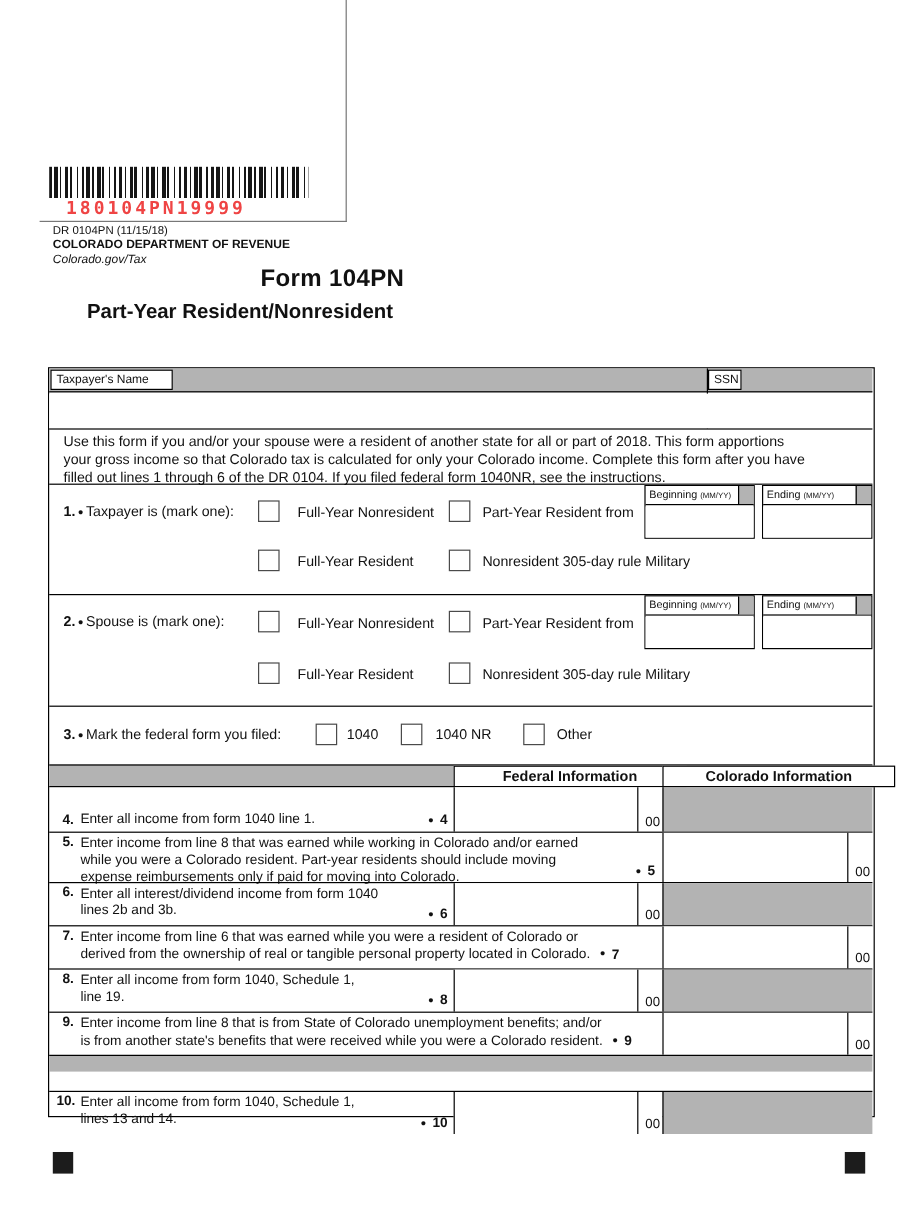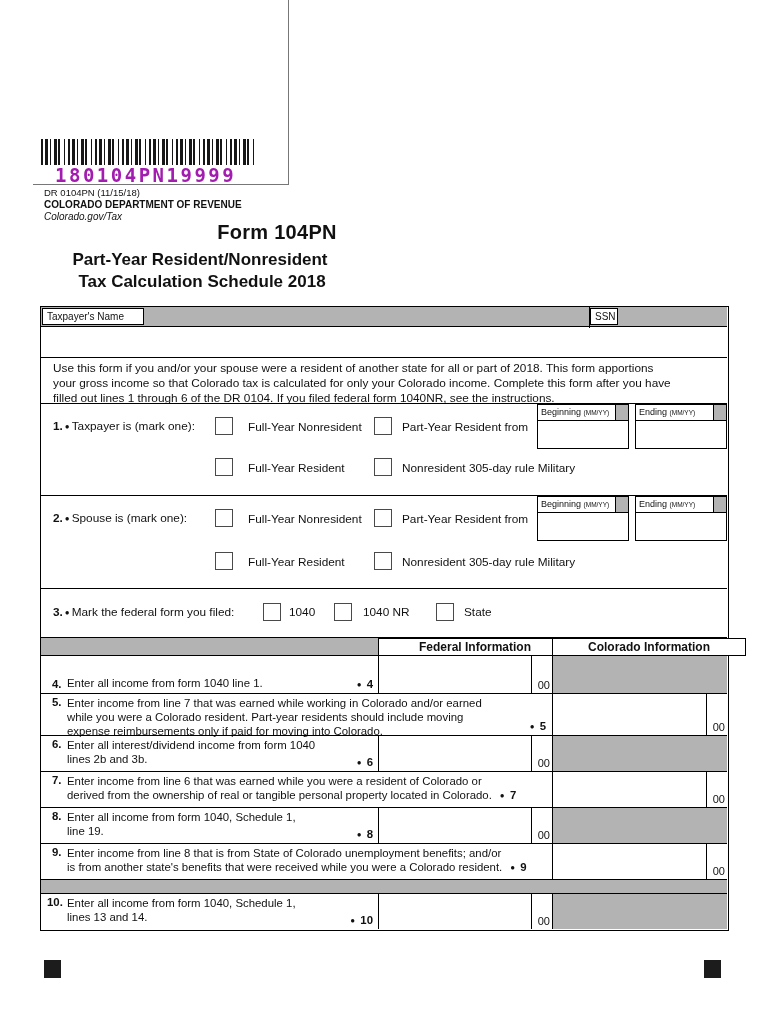--- a/index.html
+++ b/index.html
@@ -17,21 +17,21 @@
                  border-right:1.5px solid #777; border-bottom:1.5px solid #777; background:#fff; }
   .barcode-bars { position:absolute; left:8px; top:139px; width:216px; height:26px;
     background:repeating-linear-gradient(90deg,
       #161616 0 2px, #fff 2px 4px,
       #161616 4px 7px, #fff 7px 9px,
       #161616 9px 10px, #fff 10px 13px,
       #161616 13px 16px, #fff 16px 17px,
       #161616 17px 19px, #fff 19px 23px,
       #161616 23px 24px, #fff 24px 27px); }
   .barcode-text { position:absolute; left:22px; top:164px; font-family:"DejaVu Sans Mono", monospace;
-                  font-size:19px; font-weight:bold; letter-spacing:2.5px; color:#a21caf; }
+                  font-size:15px; font-weight:bold; letter-spacing:2.5px; color:#ef4444; }
 
   .form-code { position:absolute; left:44px; top:187px; font-size:9.5px; }
   .dept      { position:absolute; left:44px; top:199px; font-size:10px; font-weight:bold; }
   .site      { position:absolute; left:44px; top:211px; font-size:10px; font-style:italic; }
 
   .form-title  { position:absolute; left:97px; top:221px; width:360px; text-align:center;
                  font-size:20px; font-weight:bold; letter-spacing:.3px; }
   .form-sub1   { position:absolute; left:20px; top:250px; width:360px; text-align:center;
                  font-size:17px; font-weight:bold; }
   .form-sub2   { position:absolute; left:22px; top:272px; width:360px; text-align:center;
@@ -115,21 +115,20 @@
     <div class="barcode-bars"></div>
     <div class="barcode-text">180104PN19999</div>
   </div>
 
   <div class="form-code">DR 0104PN (11/15/18)</div>
   <div class="dept">COLORADO DEPARTMENT OF REVENUE</div>
   <div class="site">Colorado.gov/Tax</div>
 
   <div class="form-title">Form 104PN</div>
   <div class="form-sub1">Part-Year Resident/Nonresident</div>
-  <div class="form-sub2">Tax Calculation Schedule 2018</div>
 
   <div class="main-table">
 
     <div class="name-bar">
       <div class="label-box name">Taxpayer's Name</div>
       <div class="label-box ssn">SSN</div>
     </div>
     <div class="vdiv-ssn"></div>
     <div class="name-row">
       <div class="name-input"></div>
@@ -206,21 +205,21 @@
 
     <div class="section sec3">
       <div class="qtext" style="left:12px; top:16px;">
         <b>3.</b><span class="bullet">●</span><span>Mark the federal form you filed:</span>
       </div>
       <div class="cb" style="left:222px; top:14px;"></div>
       <div class="optlabel" style="left:248px; top:16px;">1040</div>
       <div class="cb" style="left:293px; top:14px;"></div>
       <div class="optlabel" style="left:322px; top:16px;">1040 NR</div>
       <div class="cb" style="left:395px; top:14px;"></div>
-      <div class="optlabel" style="left:423px; top:16px;">State</div>
+      <div class="optlabel" style="left:423px; top:16px;">Other</div>
     </div>
 
     <div class="thead">
       <div class="thbox fed">Federal Information</div>
       <div class="thbox colo">Colorado Information</div>
     </div>
 
     <div class="trow" style="top:348px; height:38px;">
       <div class="rownum bottom-align">4.</div>
       <div class="desc bottom-align">Enter all income from form 1040 line 1.</div>
@@ -228,21 +227,21 @@
       <div class="amount-cell fed">
         <div class="cents-div"></div>
         <span class="cents">00</span>
       </div>
       <div class="blocked"></div>
     </div>
 
     <div class="trow" style="top:386px; height:42px;">
       <div class="rownum">5.</div>
       <div class="desc">
-        <div>Enter income from line 7 that was earned while working in Colorado and/or earned</div>
+        <div>Enter income from line 8 that was earned while working in Colorado and/or earned</div>
         <div>while you were a Colorado resident. Part-year residents should include moving</div>
         <div>expense reimbursements only if paid for moving into Colorado.</div>
       </div>
       <div class="ref ref-colo"><span class="bullet">●</span> <span>5</span></div>
       <div class="amount-cell colo">
         <div class="cents-div"></div>
         <span class="cents">00</span>
       </div>
     </div>
 
@@ -293,21 +292,21 @@
         <div><span>is from another state's benefits that were received while you were a Colorado resident.</span><span class="ref-inline"><span class="bullet">●</span> <span>9</span></span></div>
       </div>
       <div class="amount-cell colo">
         <div class="cents-div"></div>
         <span class="cents">00</span>
       </div>
     </div>
 
     <div class="sep-row"></div>
 
-    <div class="trow" style="top:586px; height:36px;">
+    <div class="trow" style="top:602px; height:36px;">
       <div class="rownum" style="left:6px;">10.</div>
       <div class="desc">
         <div>Enter all income from form 1040, Schedule 1,</div>
         <div>lines 13 and 14.</div>
       </div>
       <div class="ref ref-fed"><span class="bullet">●</span> <span>10</span></div>
       <div class="amount-cell fed">
         <div class="cents-div"></div>
         <span class="cents">00</span>
       </div>

